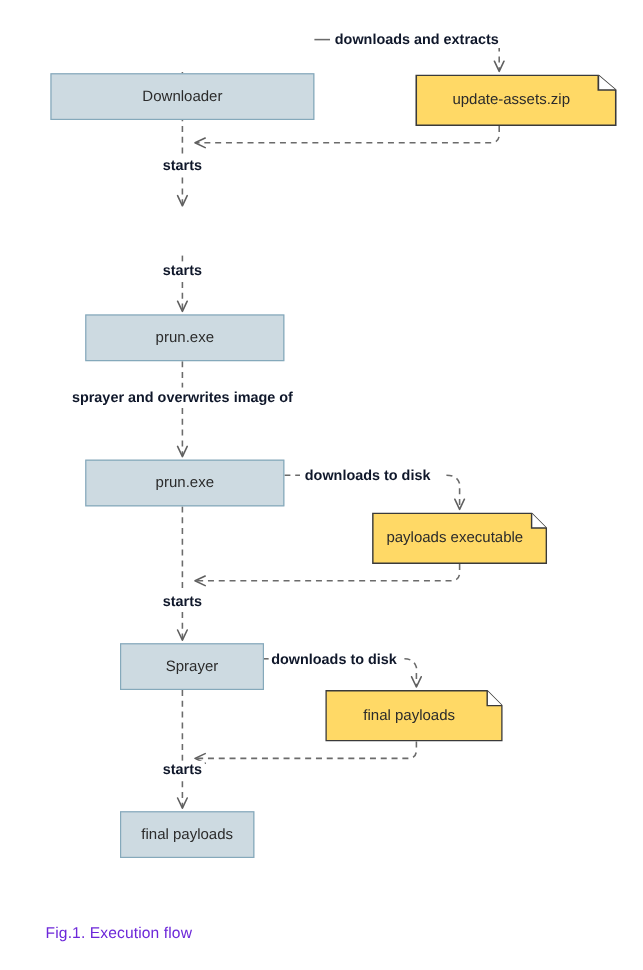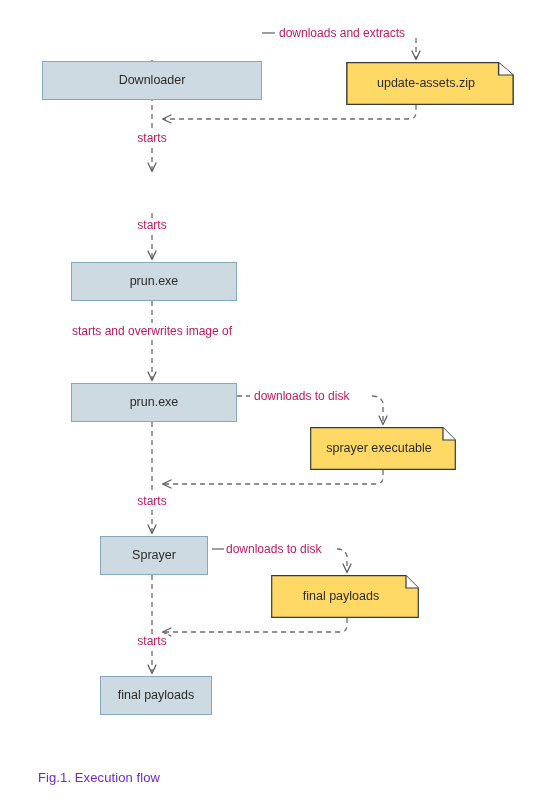--- a/index.html
+++ b/index.html
@@ -71,24 +71,25 @@
     position: relative;
     z-index: 2;
     padding: 0 14px 0 6px;
   }
 
   
   .edge-label {
     position: absolute;
     font-size: 12px;
     line-height: 1.2;
-    color: #be185d;
+    color: #0f172a;
     white-space: nowrap;
     background: #ffffff;
     padding: 0 2px;
+    font-weight: bold;
   }
   .edge-label.centered {
     transform: translateX(-50%);
   }
 
   
   #figure-caption {
     position: absolute;
     left: 38px;
     top: 770px;
@@ -153,59 +154,59 @@
 
 
   <div class="proc-node" style="left:71px; top:262px; width:166px; height:39px;">
     <span>prun.exe</span>
   </div>
 
   <div class="proc-node" style="left:71px; top:383px; width:166px; height:39px;">
     <span>prun.exe</span>
   </div>
 
-  <div class="proc-node" style="left:100px; top:536px; width:108px; height:39px;">
+  <div class="proc-node" style="left:100px; top:536px; width:120px; height:39px;">
     <span>Sprayer</span>
   </div>
 
   <div class="proc-node" style="left:100px; top:676px; width:112px; height:39px;">
     <span>final payloads</span>
   </div>
 
   <div class="note-node" style="left:346px; top:62px; width:168px; height:43px;">
     <svg class="note-bg" viewBox="0 0 142 43" preserveAspectRatio="none" xmlns="http://www.w3.org/2000/svg">
       <path d="M0.7,0.7 L129,0.7 L141.3,13 L141.3,42.3 L0.7,42.3 Z" fill="#ffd966" stroke="#3a3a3a" stroke-width="1.2" stroke-linejoin="miter"></path>
       <path d="M129,0.7 L129,13 L141.3,13" fill="#ffffff" stroke="#3a3a3a" stroke-width="1.2" stroke-linejoin="miter"></path>
     </svg>
     <span class="note-label">update-assets.zip</span>
   </div>
 
   <div class="note-node" style="left:310px; top:427px; width:146px; height:43px;">
     <svg class="note-bg" viewBox="0 0 146 43" preserveAspectRatio="none" xmlns="http://www.w3.org/2000/svg">
       <path d="M0.7,0.7 L133,0.7 L145.3,13 L145.3,42.3 L0.7,42.3 Z" fill="#ffd966" stroke="#3a3a3a" stroke-width="1.2" stroke-linejoin="miter"></path>
       <path d="M133,0.7 L133,13 L145.3,13" fill="#ffffff" stroke="#3a3a3a" stroke-width="1.2" stroke-linejoin="miter"></path>
     </svg>
-    <span class="note-label">sprayer executable</span>
+    <span class="note-label">payloads executable</span>
   </div>
 
   <div class="note-node" style="left:271px; top:575px; width:148px; height:43px;">
     <svg class="note-bg" viewBox="0 0 148 43" preserveAspectRatio="none" xmlns="http://www.w3.org/2000/svg">
       <path d="M0.7,0.7 L135,0.7 L147.3,13 L147.3,42.3 L0.7,42.3 Z" fill="#ffd966" stroke="#3a3a3a" stroke-width="1.2" stroke-linejoin="miter"></path>
       <path d="M135,0.7 L135,13 L147.3,13" fill="#ffffff" stroke="#3a3a3a" stroke-width="1.2" stroke-linejoin="miter"></path>
     </svg>
     <span class="note-label">final payloads</span>
   </div>
 
   <div class="edge-label" style="left:277px; top:26px;">downloads and extracts</div>
 
   <div class="edge-label centered" style="left:152px; top:131px;">starts</div>
 
   <div class="edge-label centered" style="left:152px; top:218px;">starts</div>
 
-  <div class="edge-label centered" style="left:152px; top:324px;">starts and overwrites image of</div>
+  <div class="edge-label centered" style="left:152px; top:324px;">sprayer and overwrites image of</div>
 
   <div class="edge-label" style="left:252px; top:389px;">downloads to disk</div>
 
   <div class="edge-label centered" style="left:152px; top:494px;">starts</div>
 
   <div class="edge-label" style="left:224px; top:542px;">downloads to disk</div>
 
   <div class="edge-label centered" style="left:152px; top:634px;">starts</div>
 
   <div id="figure-caption">Fig.1. Execution flow</div>

